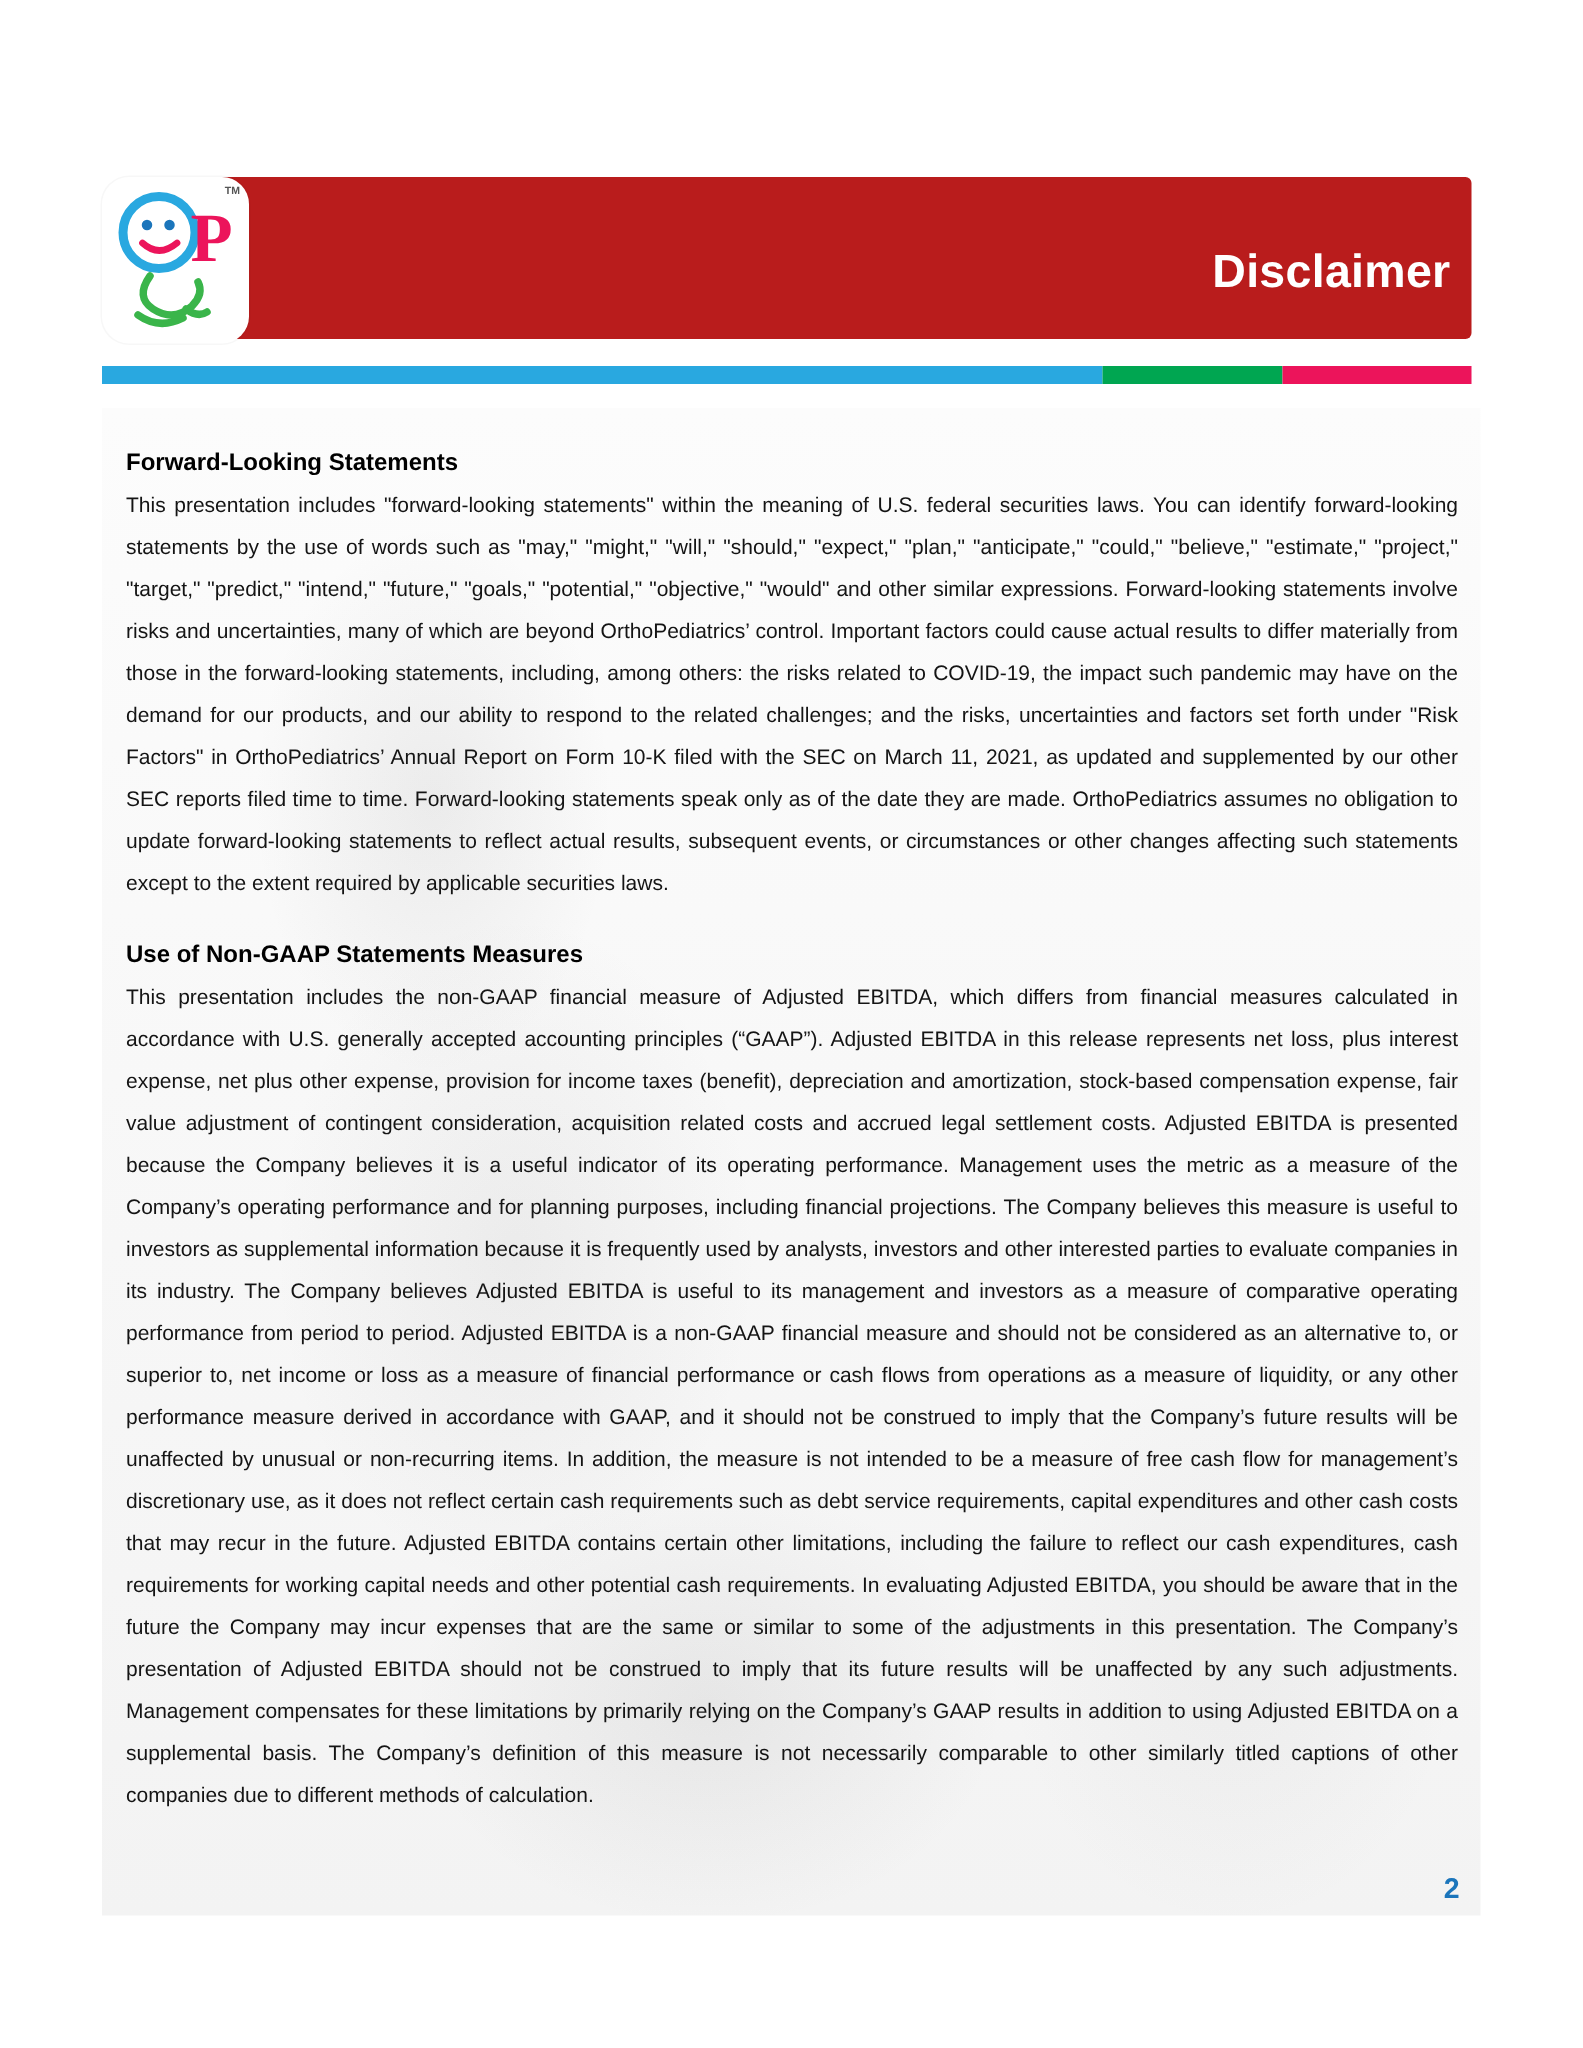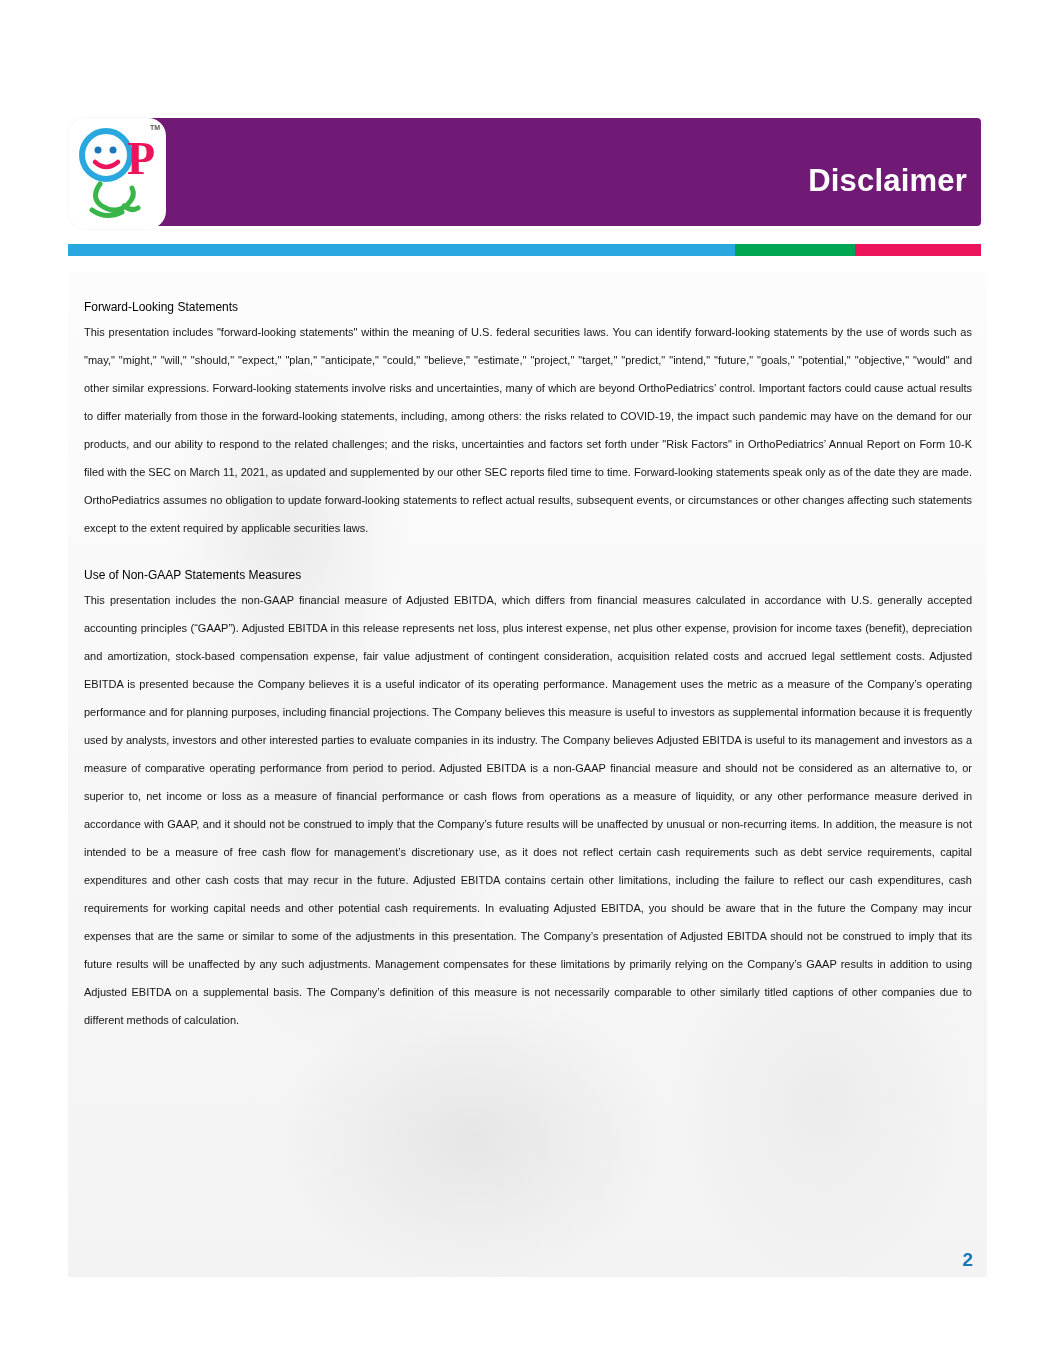--- a/index.html
+++ b/index.html
@@ -13,21 +13,21 @@
     overflow: hidden;
   }
 
   
   .header-bar {
     position: absolute;
     left: 68px;
     top: 118px;
     width: 913px;
     height: 108px;
-    background: #701a75;
+    background: #b91c1c;
     border-radius: 26px 4px 4px 26px;
     display: flex;
     align-items: center;
     justify-content: flex-end;
     padding-right: 14px;
   }
   .header-title {
     color: #ffffff;
     font-size: 31px;
     font-weight: bold;
@@ -82,27 +82,27 @@
       radial-gradient(ellipse 170px 260px at 24% 26%, rgba(110,110,110,0.10), transparent 70%),
       radial-gradient(ellipse 230px 320px at 30% 56%, rgba(100,100,100,0.08), transparent 70%),
       radial-gradient(ellipse 280px 210px at 44% 86%, rgba(105,105,105,0.10), transparent 70%),
       radial-gradient(ellipse 210px 260px at 82% 82%, rgba(125,125,125,0.07), transparent 72%),
       linear-gradient(180deg, #fcfcfc 0%, #f3f3f3 100%);
     overflow: hidden;
   }
 
   .section-heading {
     margin: 0 0 4px 0;
-    font-size: 12px;
-    font-weight: normal;
+    font-size: 16px;
+    font-weight: bold;
     color: #000000;
   }
   .body-text {
     margin: 0 0 26px 0;
-    font-size: 11px;
+    font-size: 14px;
     line-height: 28px;
     color: #141414;
     text-align: justify;
   }
   .section + .section { margin-top: 22px; }
 
   .page-number {
     position: absolute;
     right: 14px;
     bottom: 6px;

